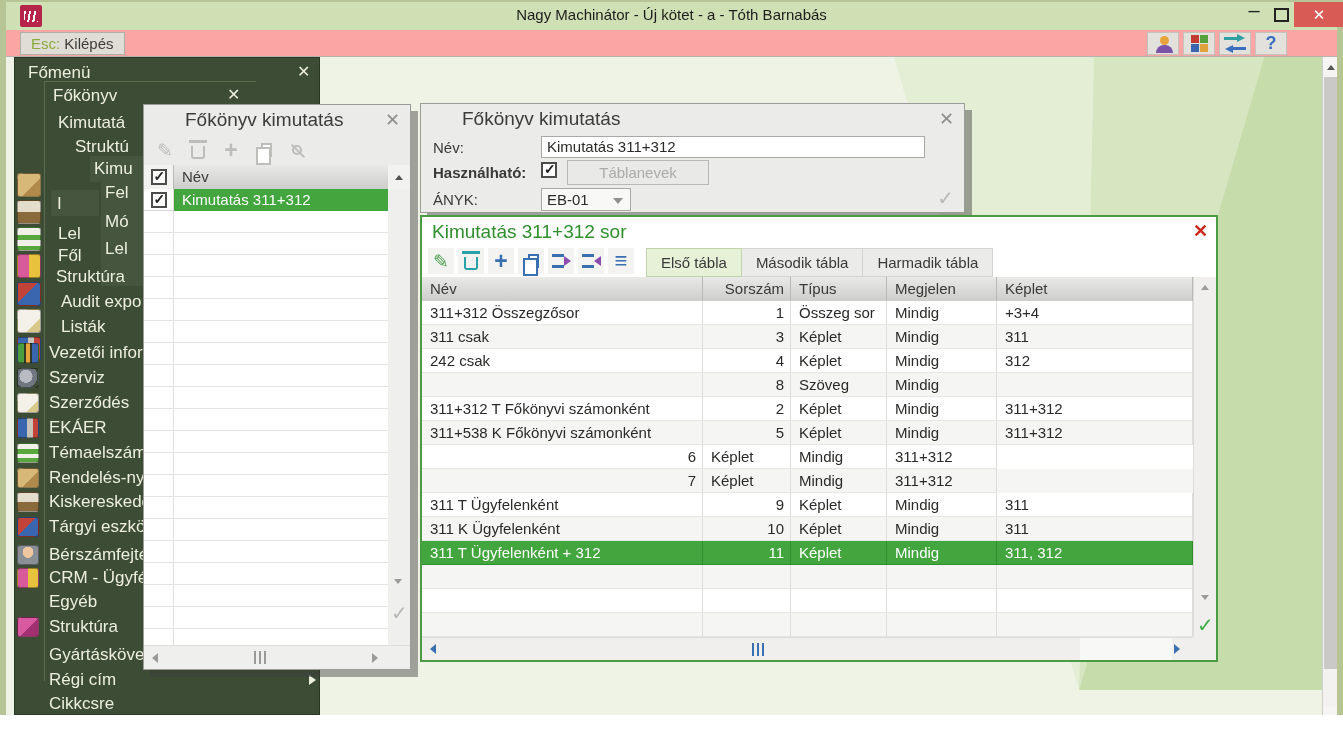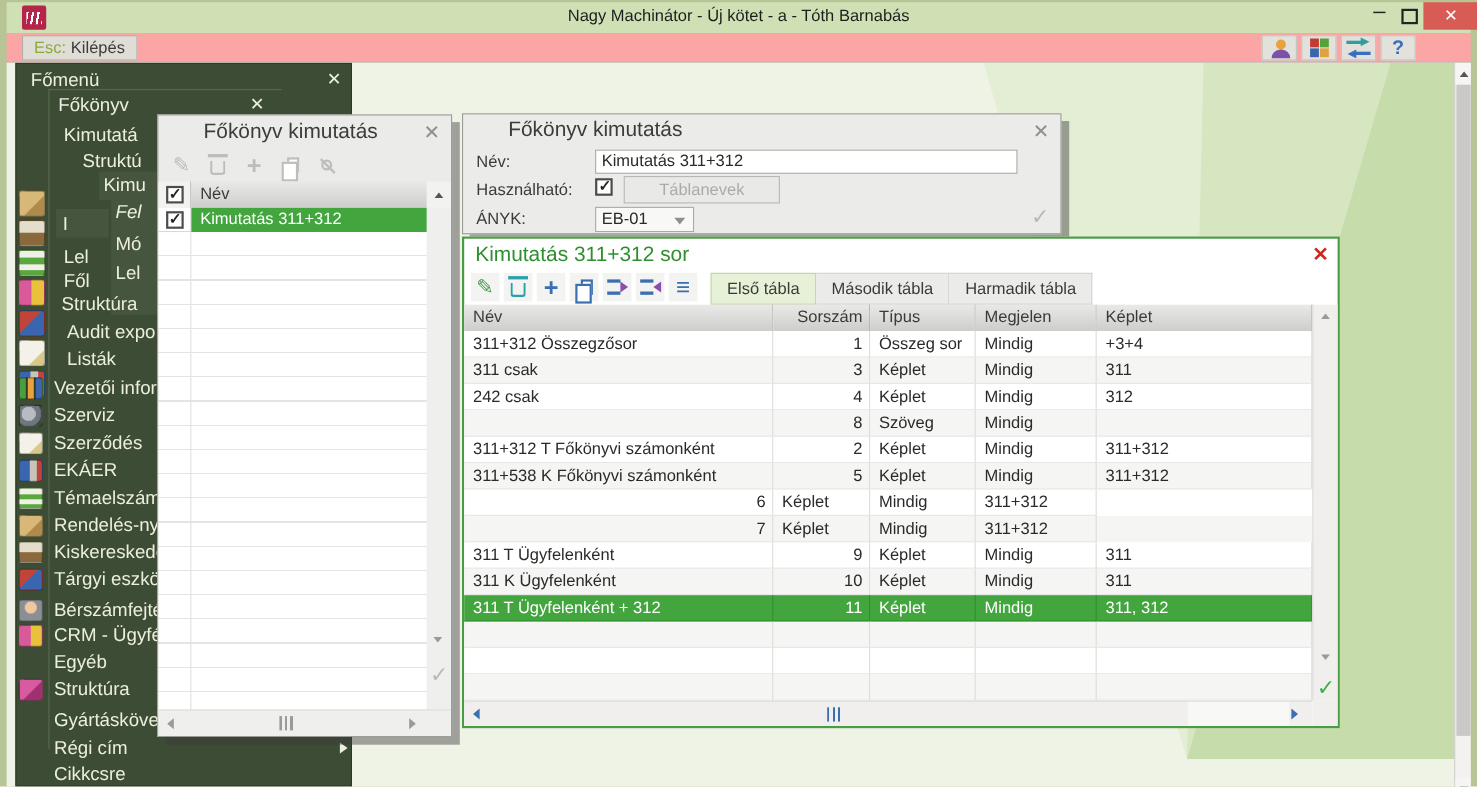--- a/index.html
+++ b/index.html
@@ -246,21 +246,21 @@
       <div class="tile" style="left:86px; top:118px; width:57px; height:110px;"></div>
       <div class="tile" style="left:36px; top:132px; width:48px; height:26px;"></div>
 
       <div class="sb-label" style="left:13px; top:5px;">Főmenü</div>
       <div class="sb-x" style="left:282px; top:4px;">✕</div>
       <div class="sb-label" style="left:38px; top:28px;">Főkönyv</div>
       <div class="sb-x" style="left:212px; top:27px;">✕</div>
       <div class="sb-label" style="left:43px; top:55px;">Kimutatá</div>
       <div class="sb-label" style="left:60px; top:79px;">Struktú</div>
       <div class="sb-label" style="left:79px; top:101px;">Kimu</div>
-      <div class="sb-label" style="left:90px; top:125px;font-style:italic;">Fel</div>
+      <div class="sb-label" style="left:90px; top:125px;">Fel</div>
       <div class="sb-label" style="left:42px; top:136px;">I</div>
       <div class="sb-label" style="left:90px; top:154px;">Mó</div>
       <div class="sb-label" style="left:43px; top:166px;">Lel</div>
       <div class="sb-label" style="left:90px; top:181px;">Lel</div>
       <div class="sb-label" style="left:43px; top:188px;">Fől</div>
       <div class="sb-label" style="left:41px; top:209px;">Struktúra</div>
       <div class="sb-label" style="left:46px; top:234px;">Audit expo</div>
       <div class="sb-label" style="left:46px; top:259px;">Listák</div>
 
       <div class="strip-ico m-package" style="top:115px;"></div>
@@ -381,21 +381,21 @@
         <span class="tg grip"></span>
         <span class="tr tri-right"></span>
       </div>
     </div>
 
     <div id="formpanel" class="panel">
       <div class="p-title">Főkönyv kimutatás</div>
       <div class="p-x">✕</div>
       <div class="f-label" style="top:35px;">Név:</div>
       <div id="f-input">Kimutatás 311+312</div>
-      <div class="f-label" style="top:60px;">Használható:</div>
+      <div class="f-label" style="top:60px;font-weight:bold;">Használható:</div>
       <span id="f-check" class="cb checked"></span>
       <div id="f-btn">Táblanevek</div>
       <div class="f-label" style="top:87px;">ÁNYK:</div>
       <div id="f-select">
         <span>EB-01</span>
         <span class="dd"></span>
       </div>
       <span id="f-ok" class="gray-check">✓</span>
     </div>
 

